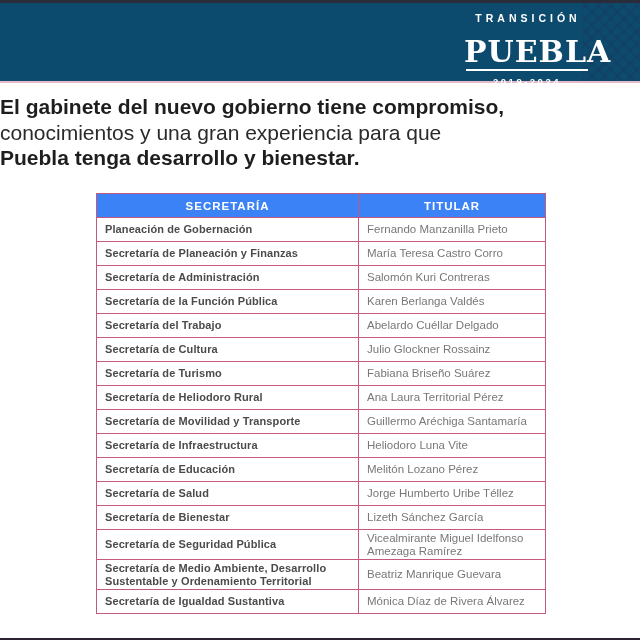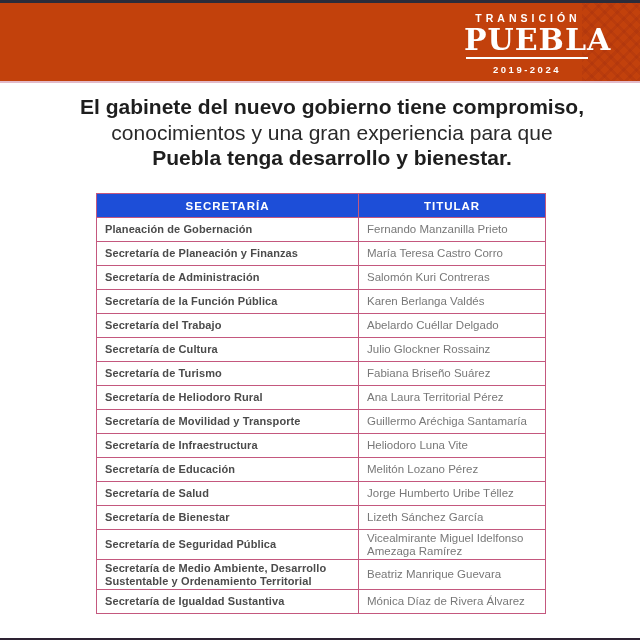--- a/index.html
+++ b/index.html
@@ -17,75 +17,75 @@
     background: #2b2c3a;
   }
   .bottom-rule {
     position: absolute; left: 0; right: 0; bottom: 3px; height: 2px;
     background: #2d2233;
   }
 
   
   .banner {
     position: absolute; top: 3px; left: 0; right: 0; height: 78px;
-    background: #c2410c;
+    background: #0c4a6e;
     border-bottom: 2px solid #e3bac9;
   }
   .banner-pattern {
     position: absolute; top: 0; right: 0; bottom: 0; width: 58px;
     background:
       repeating-linear-gradient(45deg, rgba(70,0,30,0.12) 0 3px, transparent 3px 9px),
       repeating-linear-gradient(-45deg, rgba(70,0,30,0.12) 0 3px, transparent 3px 9px);
     opacity: .55;
   }
   .logo {
     position: absolute; top: 9px; right: 50px; width: 126px;
     text-align: center; color: #ffffff;
   }
   .logo-transicion {
     font-size: 10.5px; font-weight: bold; letter-spacing: 4px;
     white-space: nowrap; margin-left: 2px;
   }
   .logo-puebla {
     font-family: "DejaVu Serif", serif;
     font-size: 30px; font-weight: bold; letter-spacing: 1px;
-    line-height: 30px; margin-top: 1px;
+    line-height: 30px; margin-top: 13px;
   }
   .logo-underline {
     height: 0; border-top: 2.5px solid #ffffff; margin: 2px 2px 0 2px;
   }
   .logo-years {
     font-size: 9.5px; font-weight: bold; letter-spacing: 2.5px;
     margin-top: 5px; white-space: nowrap;
   }
 
   
   .headline {
     position: absolute; top: 94px; left: 0; right: 0;
-    text-align: center; color: #1e1e1e;
-    font-size: 21px; line-height: 25.5px; padding-left: 24px;
+    color: #1e1e1e;
+    font-size: 21px; line-height: 25.5px;
   }
   .headline .bold { font-weight: bold; }
   .headline .medium { font-weight: normal; color: #2a2a2a; }
 
   
   .cabinet-table {
     position: absolute; top: 193px; left: 96px; width: 449px;
     border-collapse: collapse;
     table-layout: fixed;
   }
   .cabinet-table col.c1 { width: 262px; }
   .cabinet-table col.c2 { width: 187px; }
   .cabinet-table th, .cabinet-table td {
     border: 1.6px solid #C4587E;
     padding: 2px 8px;
     vertical-align: middle;
   }
   .cabinet-table th {
-    background: #1d4ed8;
+    background: #3b82f6;
     color: #ffffff;
     font-size: 11.5px; font-weight: bold; letter-spacing: 1px;
     text-align: center;
     height: 19px;
   }
   .cabinet-table td { height: 19px; line-height: 12.5px; background: #ffffff; }
   .cabinet-table td.secretaria {
     font-weight: bold; color: #4b4b4b; font-size: 11px; letter-spacing: .1px;
   }
   .cabinet-table td.titular {

